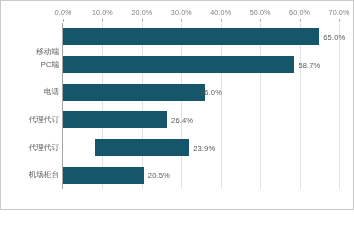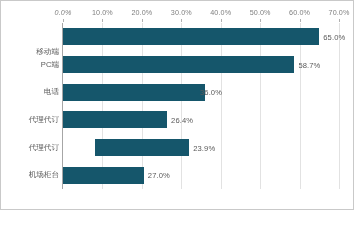--- a/index.html
+++ b/index.html
@@ -188,17 +188,17 @@
       <div class="bar-row" style="top: 88.3333px; width: 336px;">
         <div class="bar" style="width: 104.091px; background: rgb(21, 86, 107);"></div>
         <div class="bar-value" style="left: 108.091px; color: rgb(89, 89, 89);">26.4%</div>
       </div>
       <div class="bar-row" style="top: 116px; width: 292px; margin-left: 32px;">
         <div class="bar" style="width: 94.2343px; background: rgb(21, 86, 107);"></div>
         <div class="bar-value" style="left: 98.2343px; color: rgb(89, 89, 89);">23.9%</div>
       </div>
       <div class="bar-row" style="top: 143.667px; width: 292px;">
         <div class="bar" style="width: 80.8286px; background: rgb(21, 86, 107);"></div>
-        <div class="bar-value" style="left: 84.8286px; color: rgb(89, 89, 89);">27.0%</div>
+        <div class="bar-value" style="left: 84.8286px; color: rgb(89, 89, 89);">20.5%</div>
       </div>
     </div>
 
 </div>
 
 </body></html>

